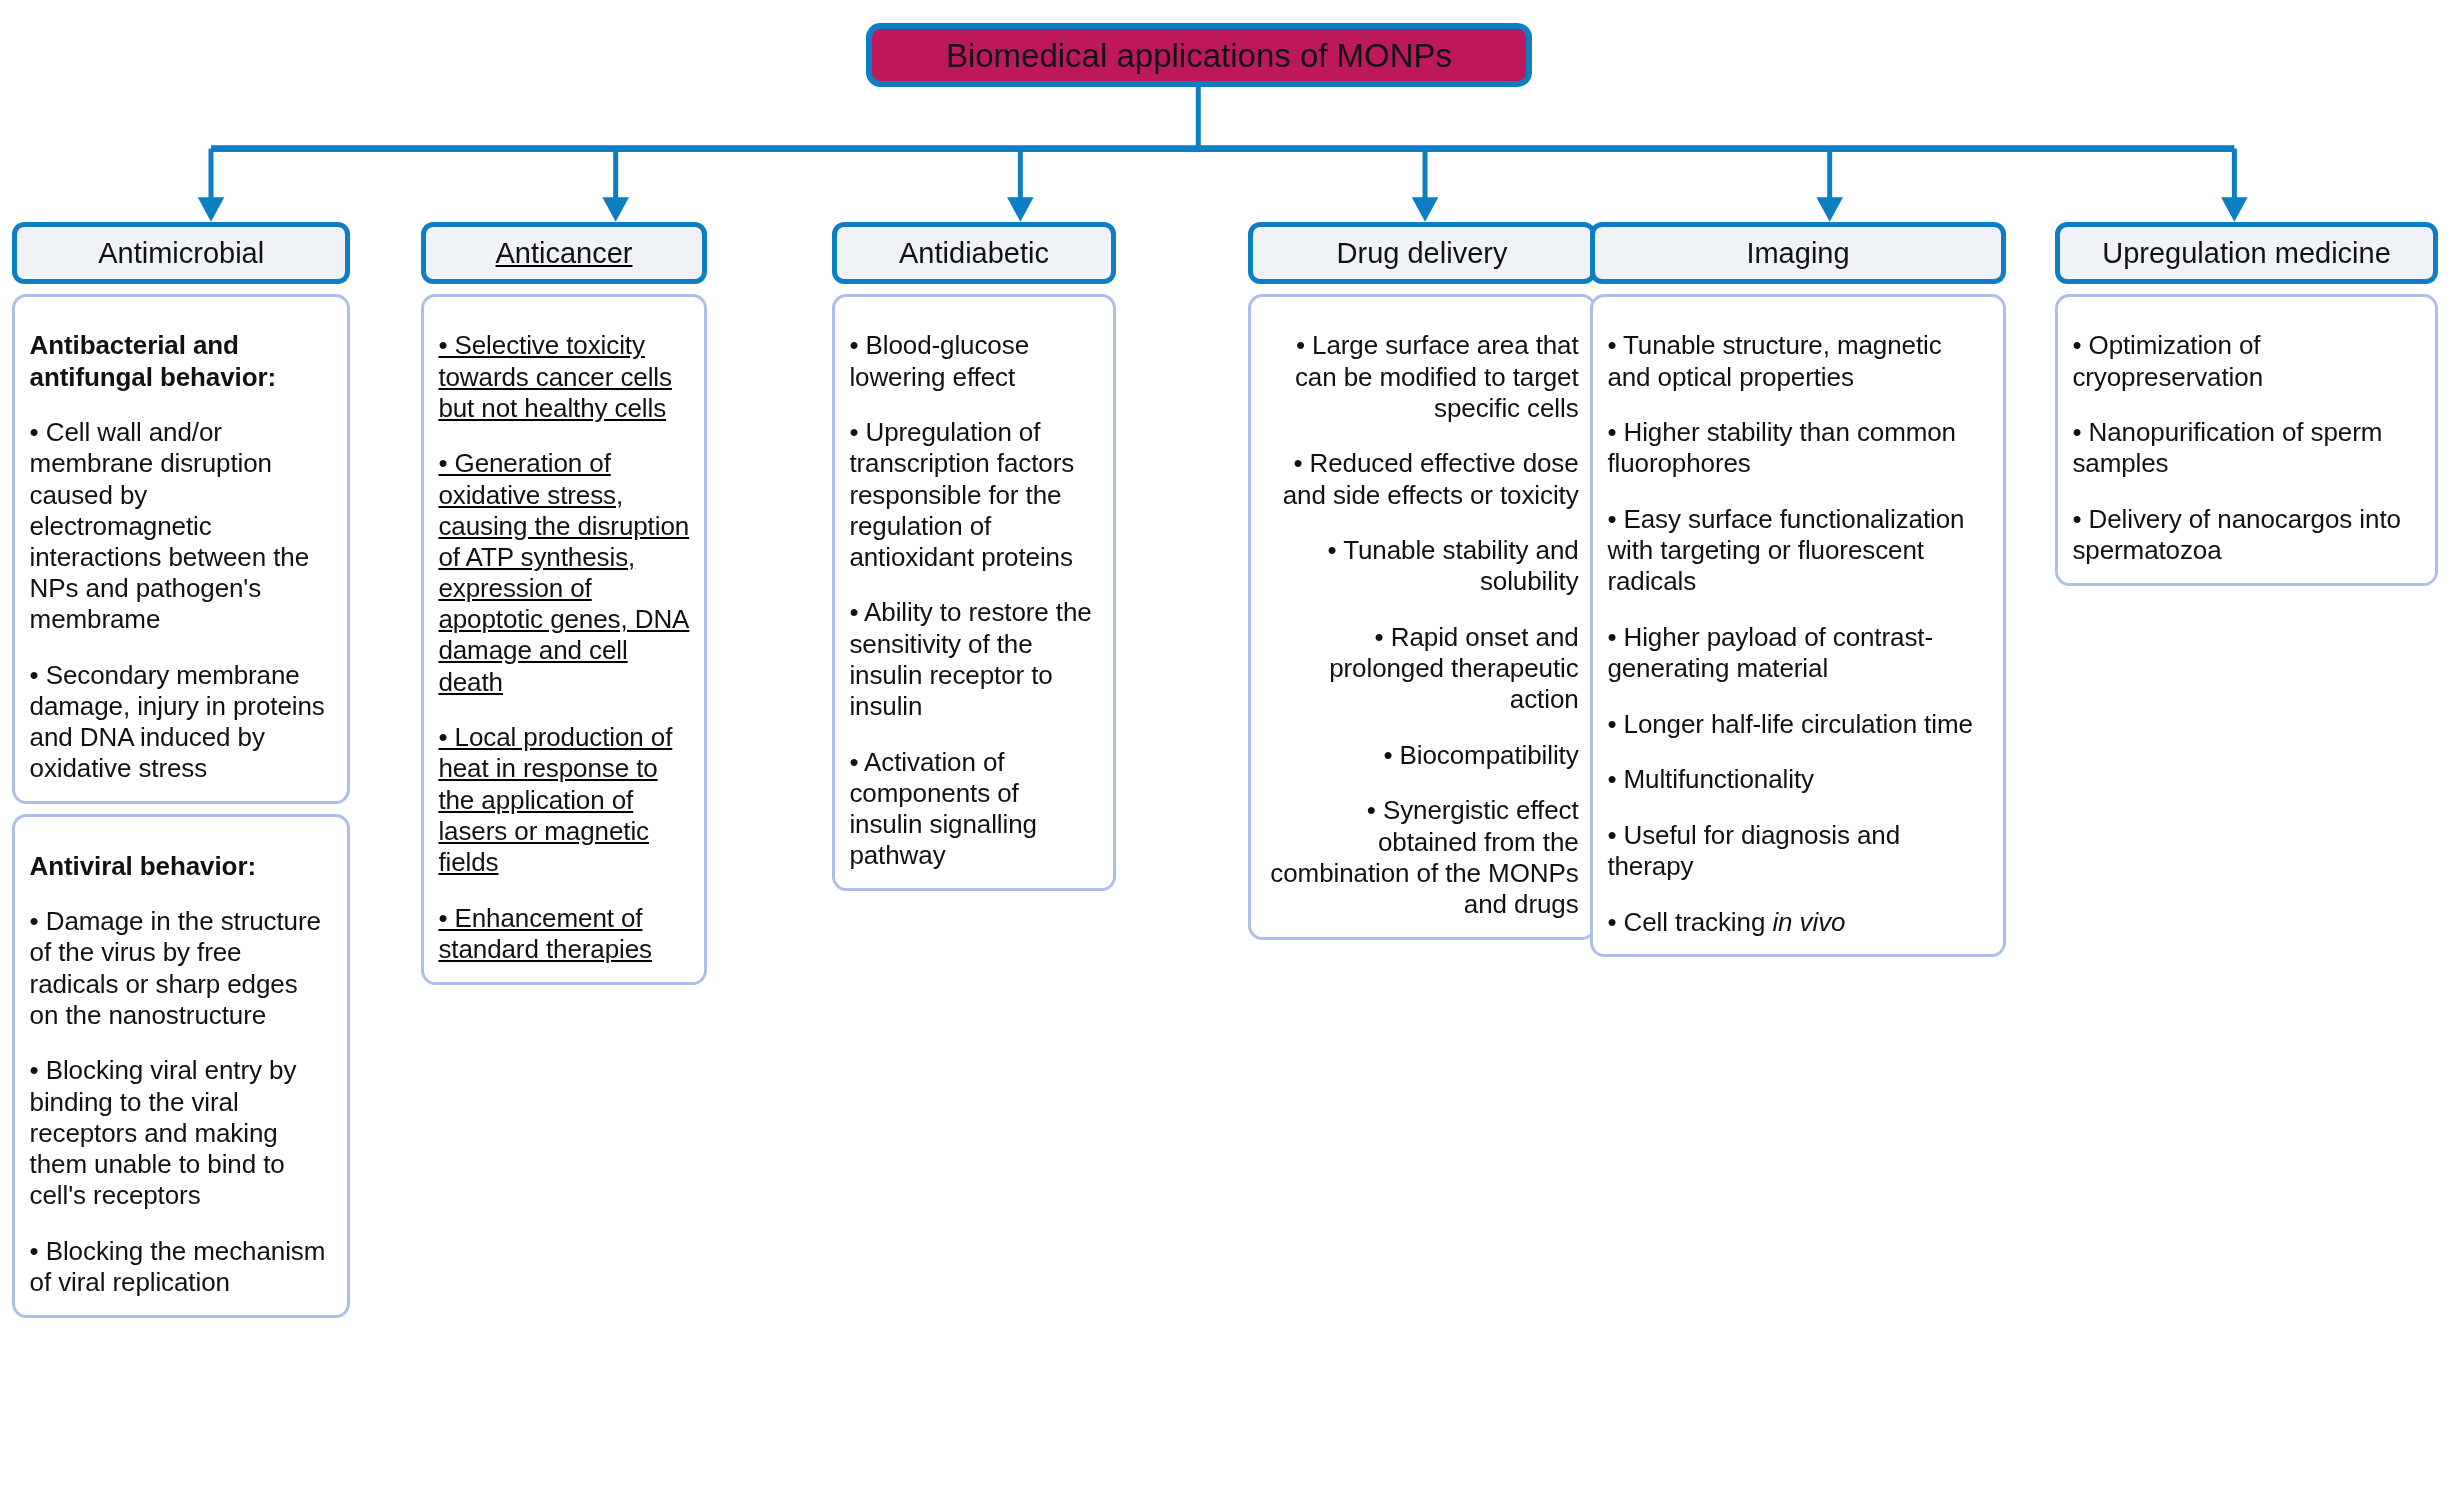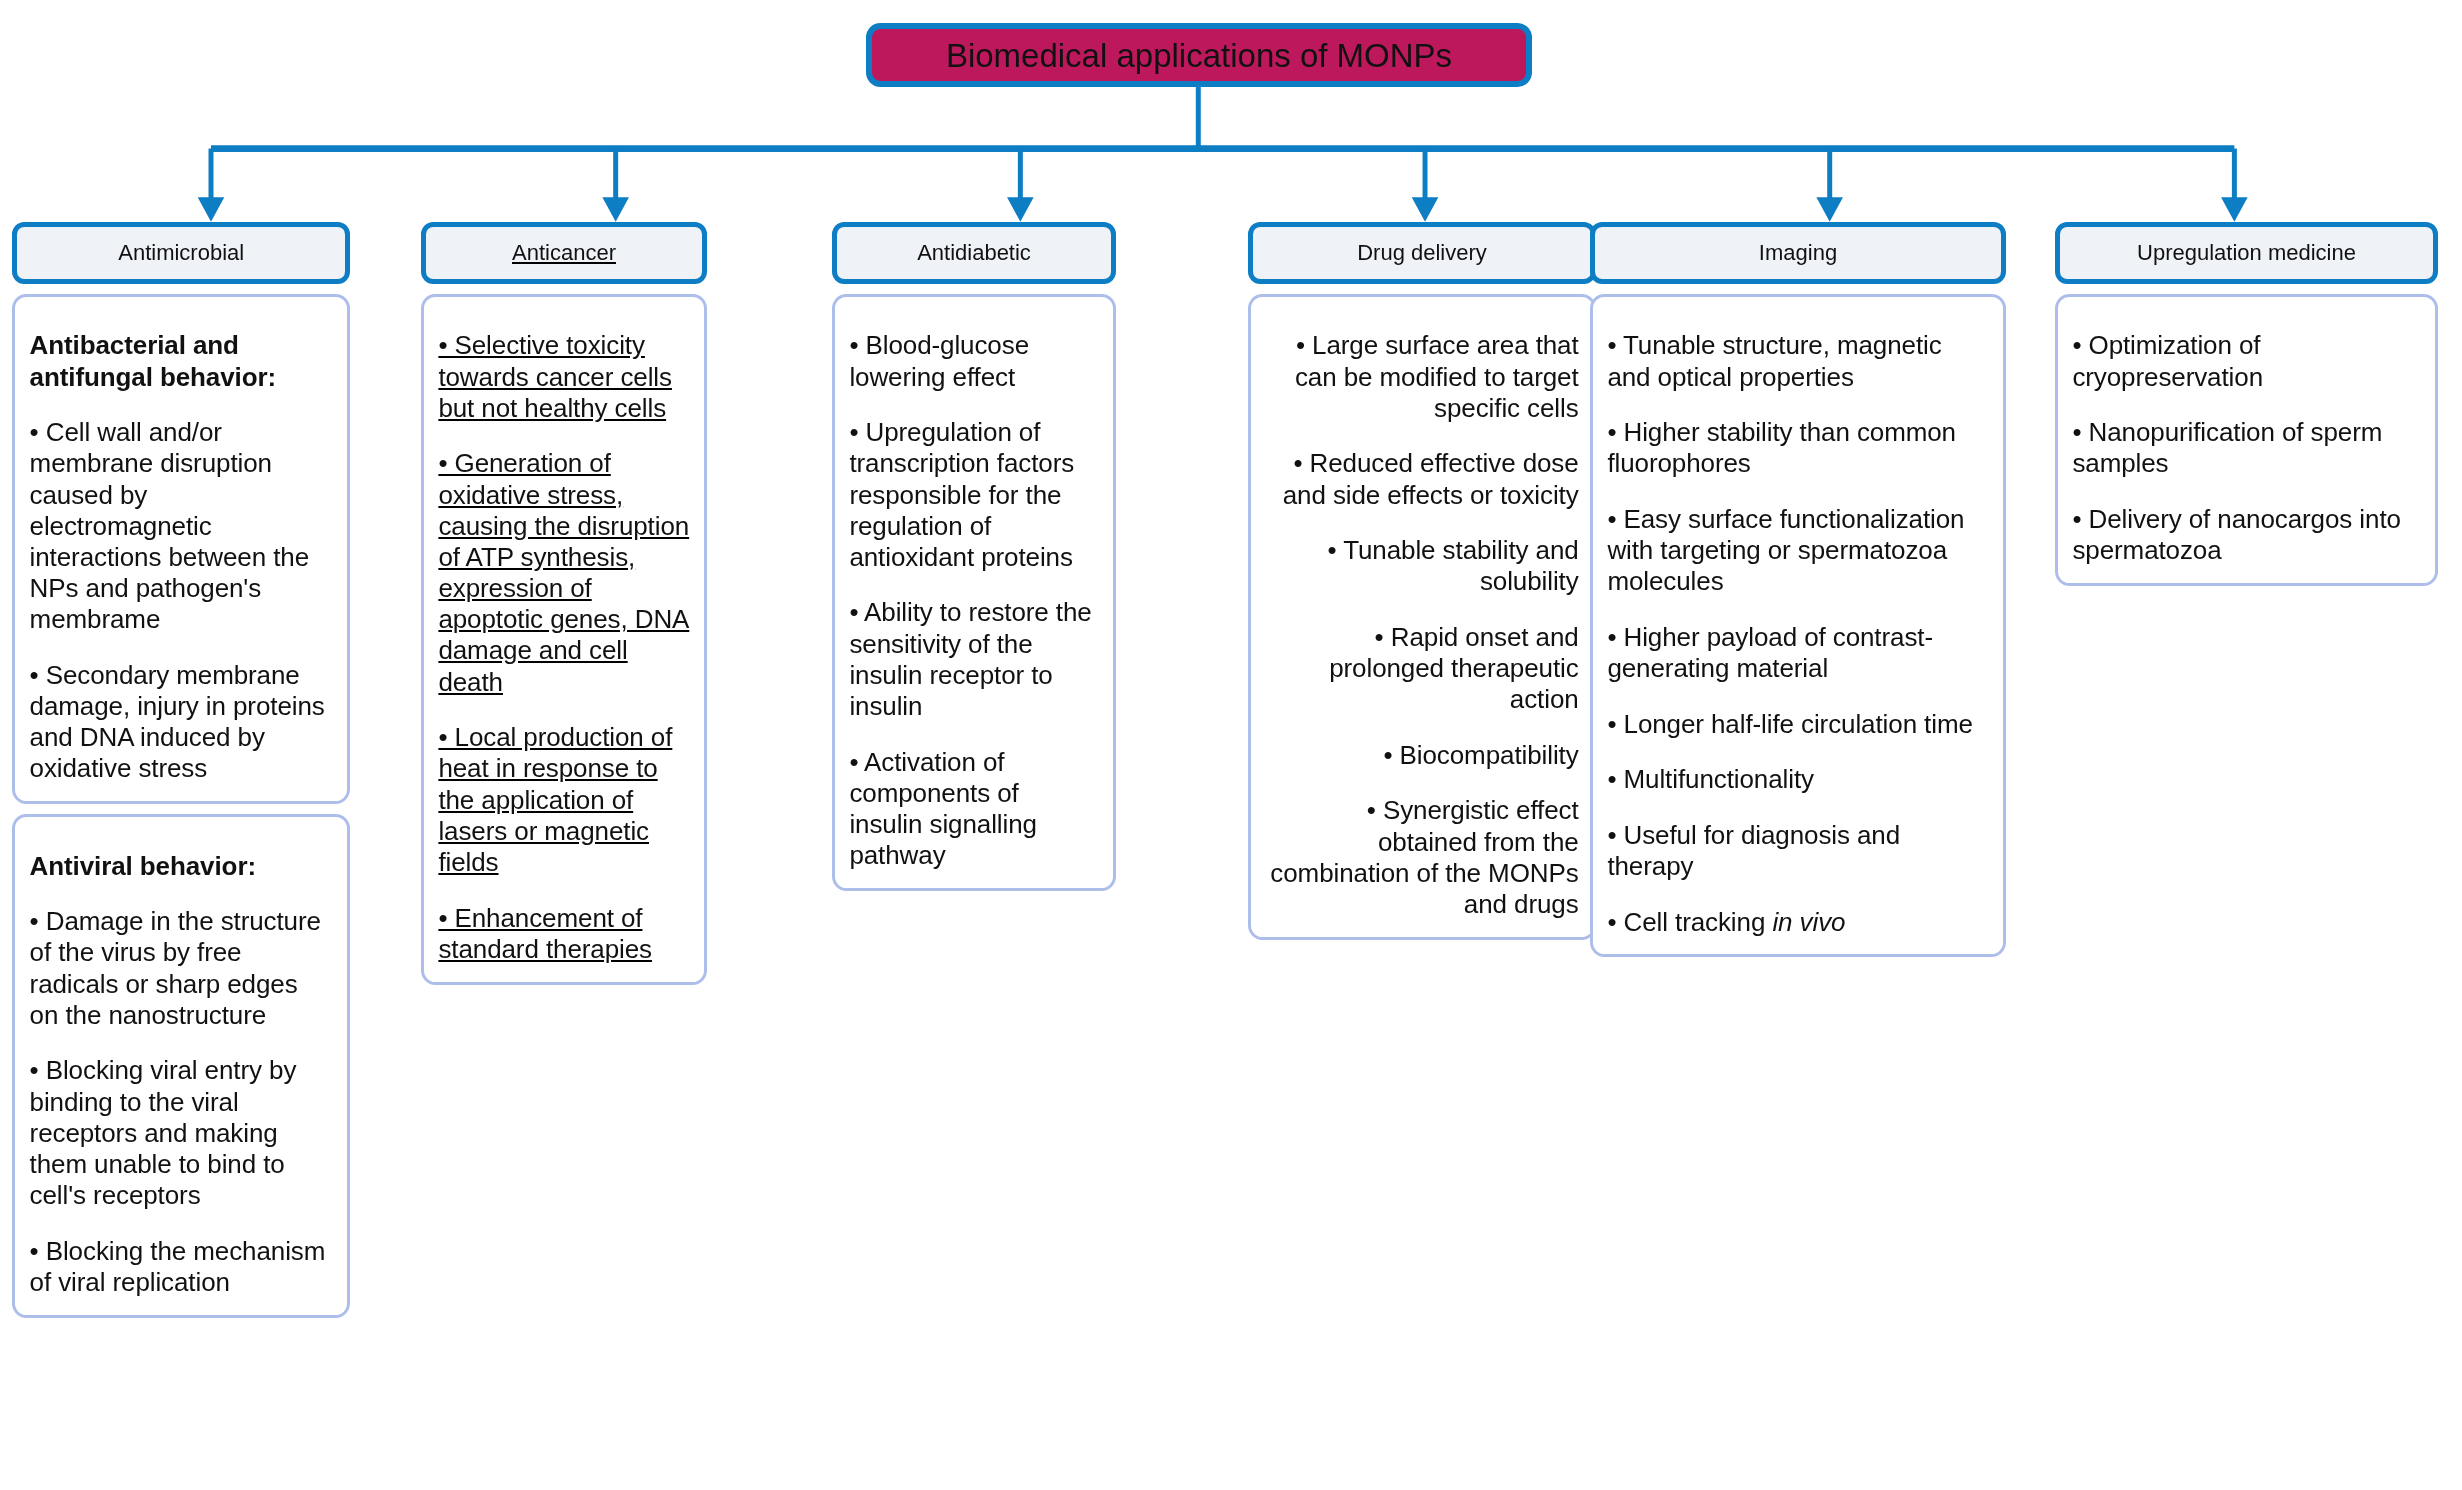--- a/index.html
+++ b/index.html
@@ -32,21 +32,21 @@
   
   .column{position:absolute;top:222px;}
   .head-box{
     box-sizing:border-box;
     height:62px;
     border:5px solid #0d7dc4;
     border-radius:12.2px;
     background:#eff2f7;
     display:flex;align-items:center;justify-content:center;
   }
-  .head-box .txt{font-size:22px;color:#111;white-space:nowrap;line-height:1;}
+  .head-box .txt{font-size:29px;color:#111;white-space:nowrap;line-height:1;}
 
   .card{
     box-sizing:border-box;
     border:3.3px solid #aebeea;
     border-radius:14.4px;
     background:#ffffff;
     margin-top:10px;
     padding:14.4px 14.4px 16.6px 14.4px;
   }
   .card p{
@@ -155,21 +155,21 @@
     </div>
 </div>
 
 <div class="column" id="col-4">
   <div class="head-box">
     <span class="txt">Imaging</span>
   </div>
   <div class="card">
       <p class="first">• Tunable structure, magnetic and optical properties</p>
       <p class="bullet">• Higher stability than common fluorophores</p>
-      <p class="bullet">• Easy surface functionalization with targeting or spermatozoa molecules</p>
+      <p class="bullet">• Easy surface functionalization with targeting or fluorescent radicals</p>
       <p class="bullet">• Higher payload of contrast-generating material</p>
       <p class="bullet">• Longer half-life circulation time</p>
       <p class="bullet">• Multifunctionality</p>
       <p class="bullet">• Useful for diagnosis and therapy</p>
       <p class="bullet">• Cell tracking <em>in vivo</em></p>
     </div>
 </div>
 
 <div class="column" id="col-5">
   <div class="head-box">

